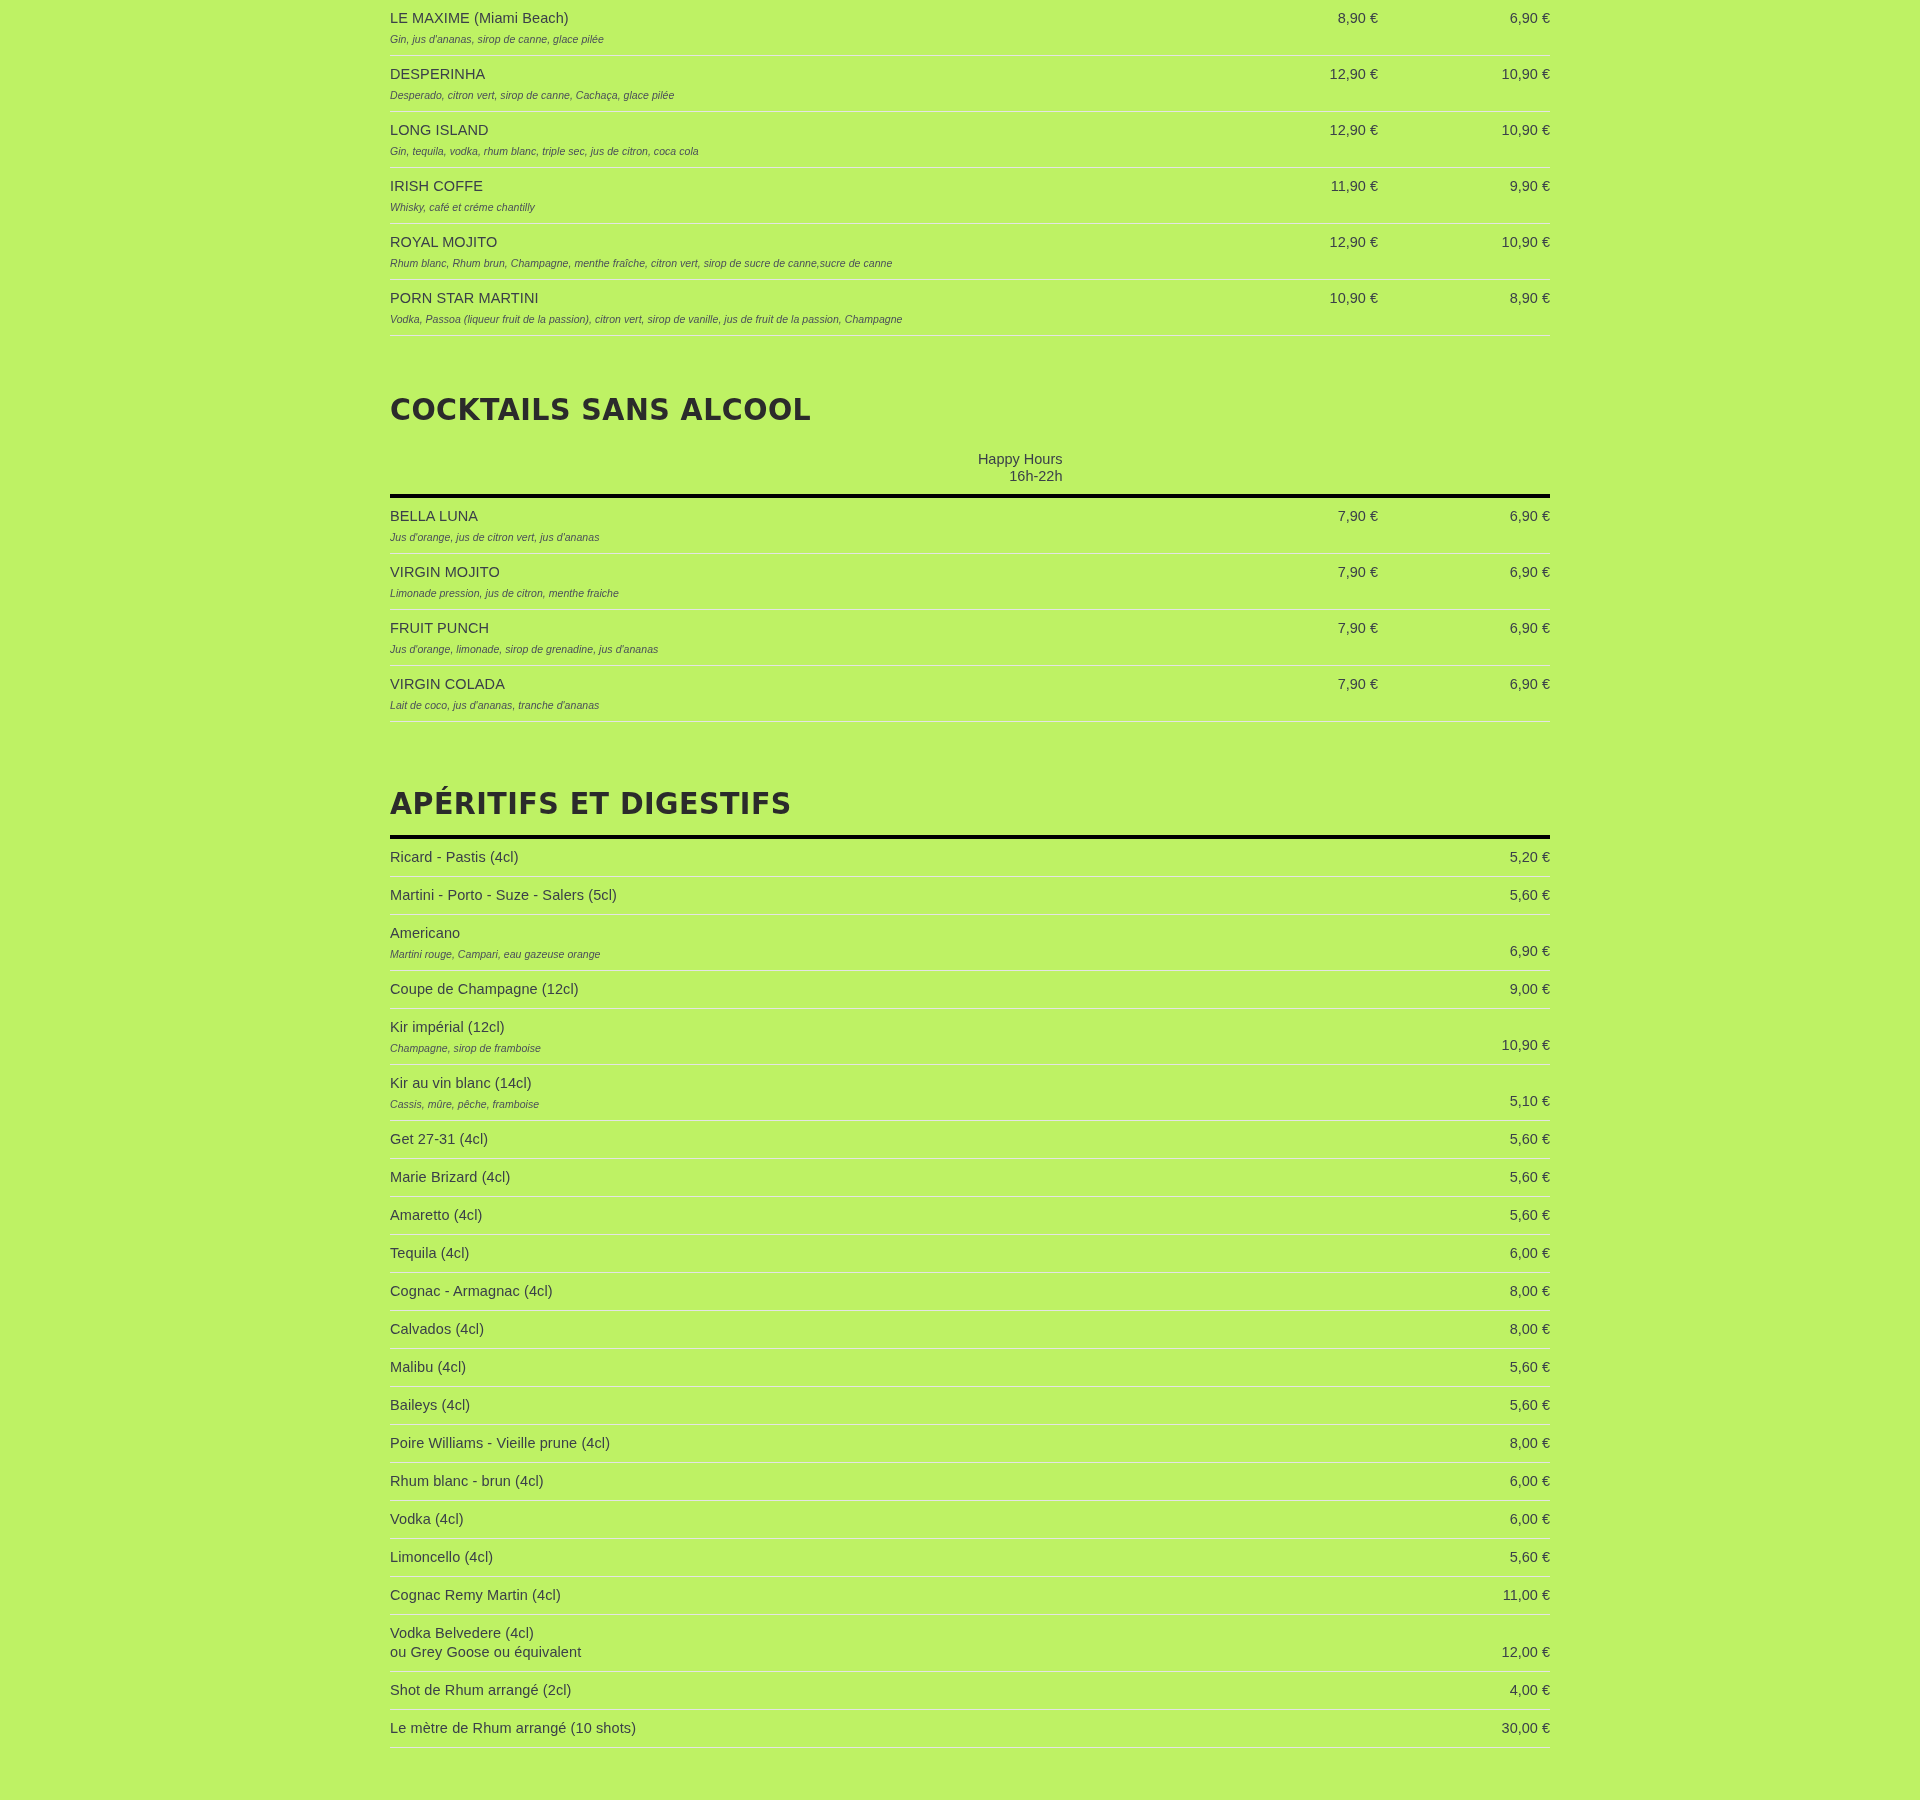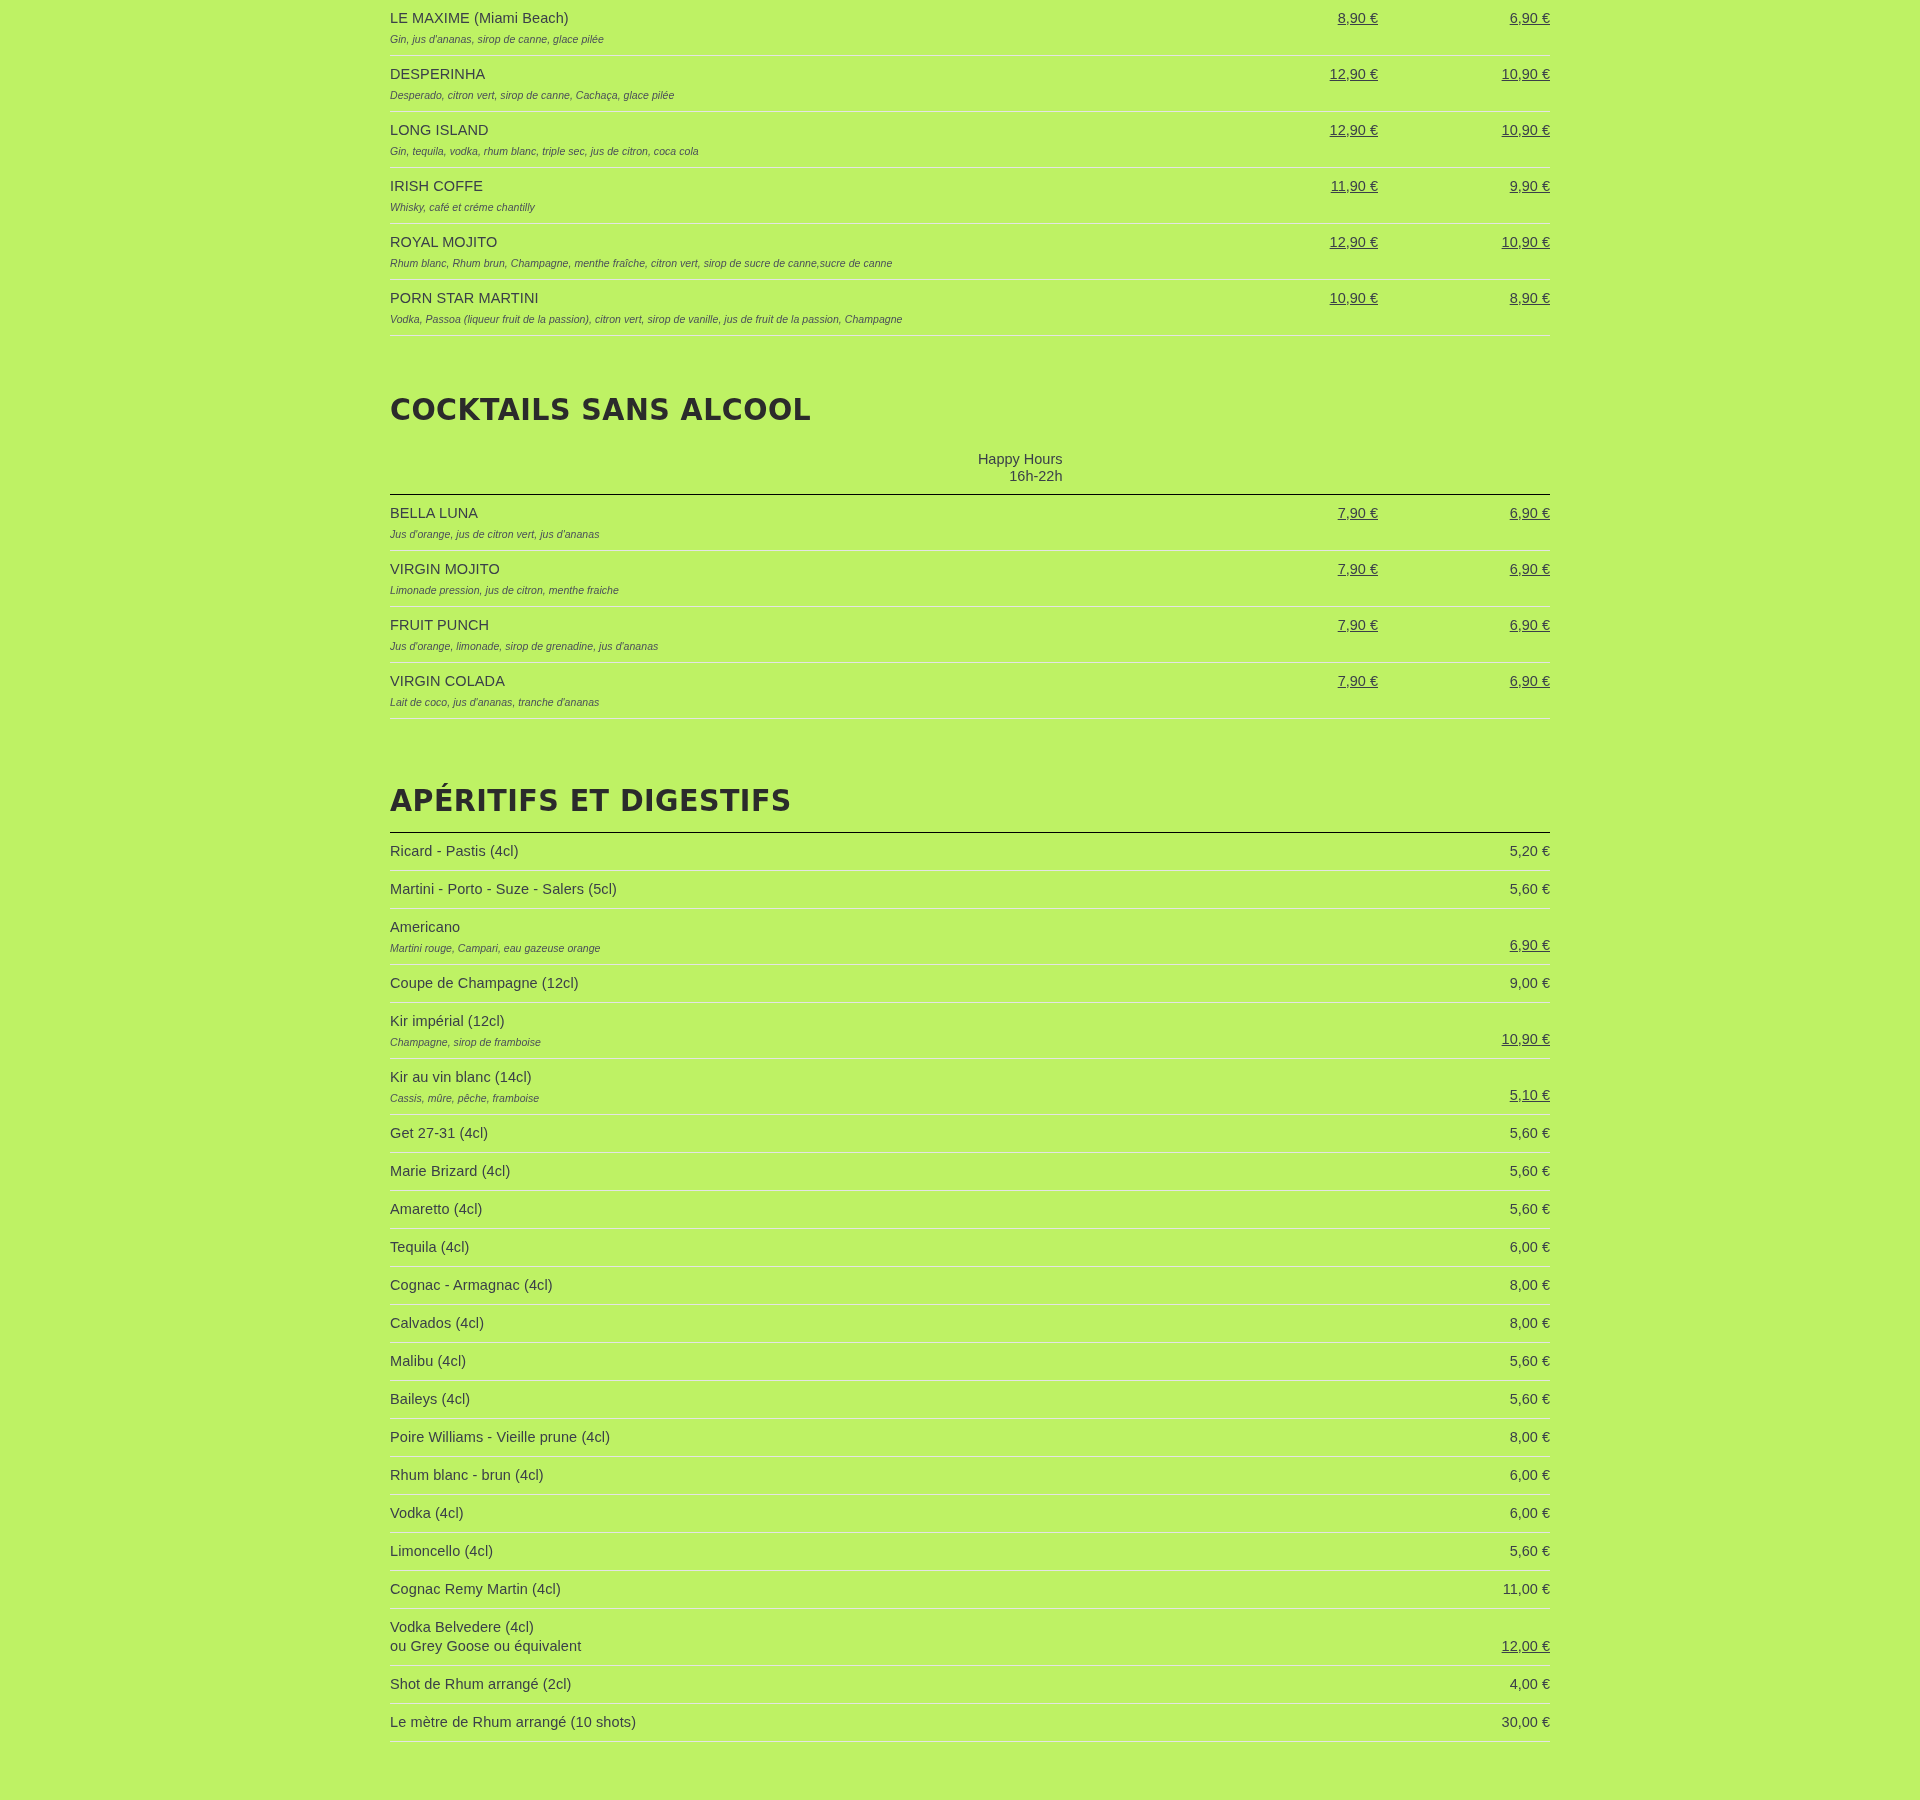--- a/index.html
+++ b/index.html
@@ -54,21 +54,21 @@
     text-align: right;
     font-size: 14.5px;
     line-height: 16.5px;
     color: #3b4049;
     width: 185px;
   }
 
   
   .menu-list {
     width: 100%;
-    border-top: 1px solid #000000;
+    border-top: 4px solid #000000;
   }
   .menu-list.no-top { border-top: none; }
 
   .row {
     display: flex;
     align-items: stretch;
     border-bottom: 1px solid #e4e4e4;
     padding: 0;
   }
   .row-main {
@@ -102,21 +102,20 @@
     white-space: nowrap;
   }
   .price.hh { width: 172px; }
   .price.single { width: 160px; }
 
   
   .row.has-desc .price {
     display: flex;
     align-items: flex-end;
     justify-content: flex-end;
-    text-decoration: underline;
   }
   .row.has-desc .price > span { display: block; }
 
   
   .row.two-price .price {
     display: block;
   }
 
   
   .section { margin: 0; }

